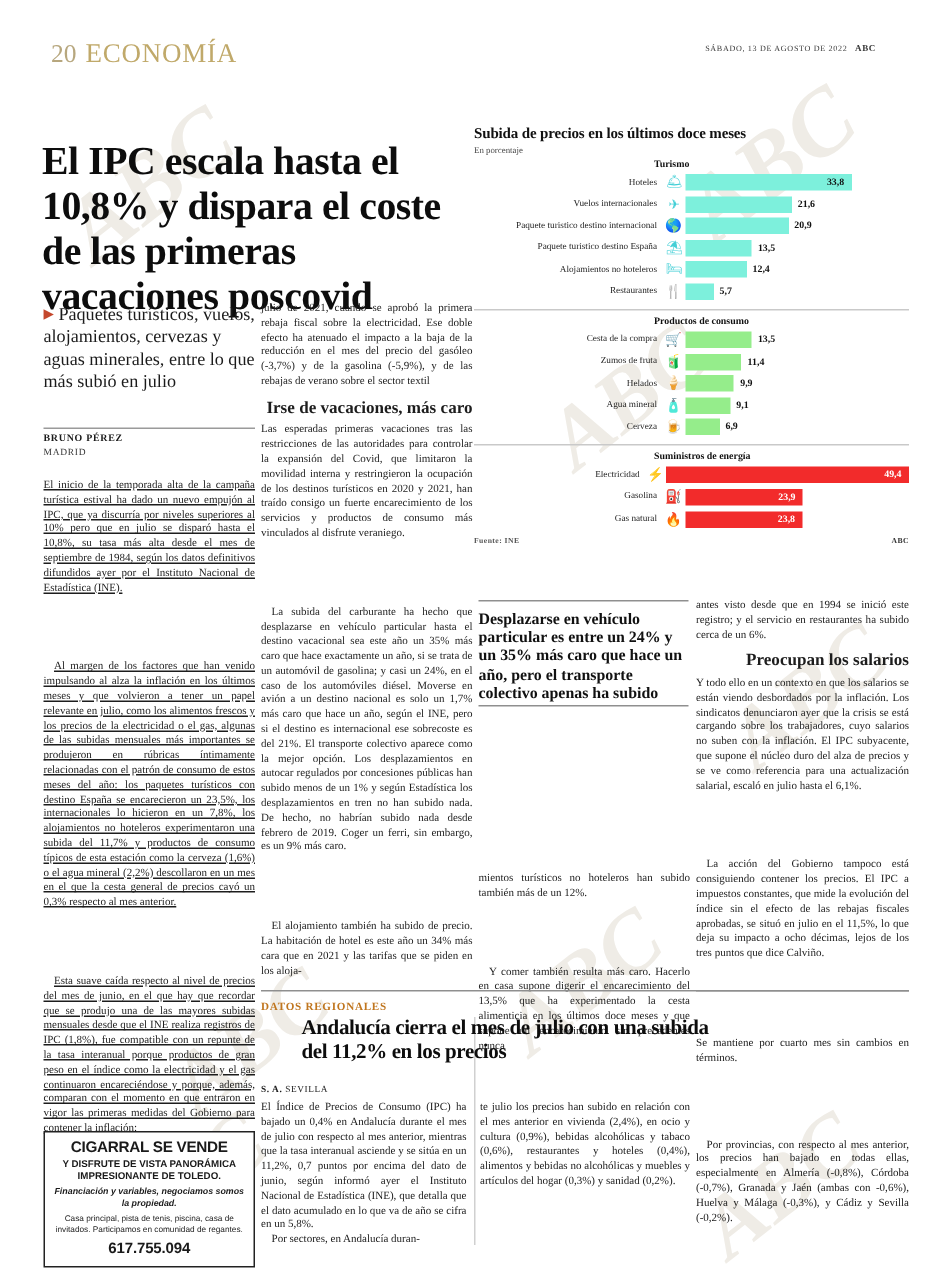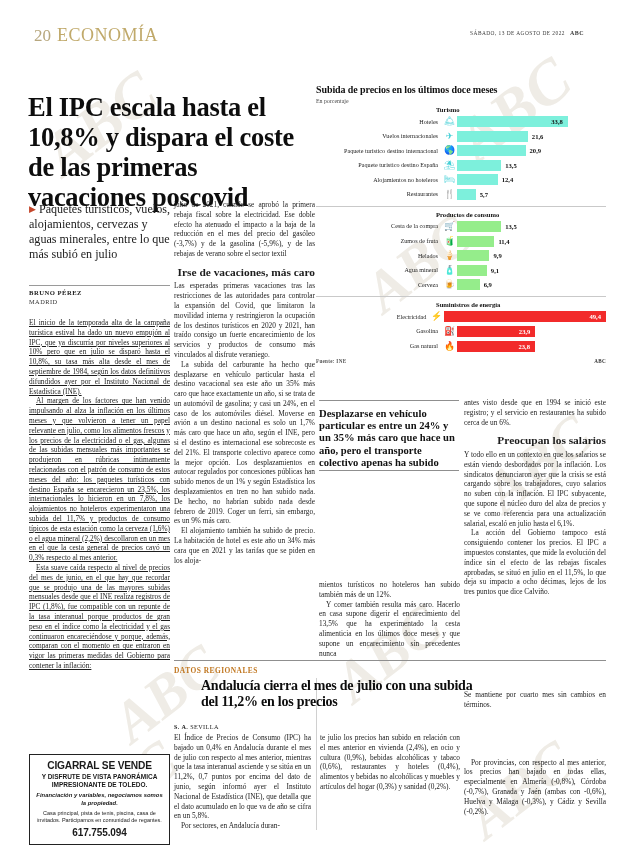--- a/index.html
+++ b/index.html
@@ -32,21 +32,21 @@
   .sumario .bull{color:#c4472c;font-size:9px;margin-right:3px;vertical-align:1px;}
   .byline-rule{position:absolute;left:29px;top:285px;width:141px;border-top:.7px solid #9a9a9a;z-index:3;}
   .byline{position:absolute;left:29px;top:289px;width:145px;z-index:3;}
   .byline .nm{font-size:6.6px;font-weight:700;letter-spacing:.5px;display:block;}
   .byline .ct{font-size:6.3px;letter-spacing:.5px;display:block;margin-top:2px;color:#333;}
 
   
   .col{position:absolute;z-index:3;font-size:7.35px;line-height:1.335;text-align:justify;
        color:#1d1d1d;hyphens:auto;}
   .col p{margin:0;}
-  .col p+p{text-indent:7px;}
+  .col p+p{text-indent:7px;margin-top:43px;}
   .c1{left:29px;top:318px;width:141px;text-decoration:underline;}
   .c2{left:174px;top:200px;width:141px;}
   .c3a{left:319px;top:580px;width:141px;}
   .c4a{left:464px;top:398px;width:142px;}
 
   .subhead{font-size:11.4px;font-weight:700;line-height:1.1;margin:7px 0 3px;text-align:right;}
 
   
   .pq{position:absolute;z-index:3;width:140px;font-weight:700;font-size:10.6px;
       line-height:1.155;color:#111;}

